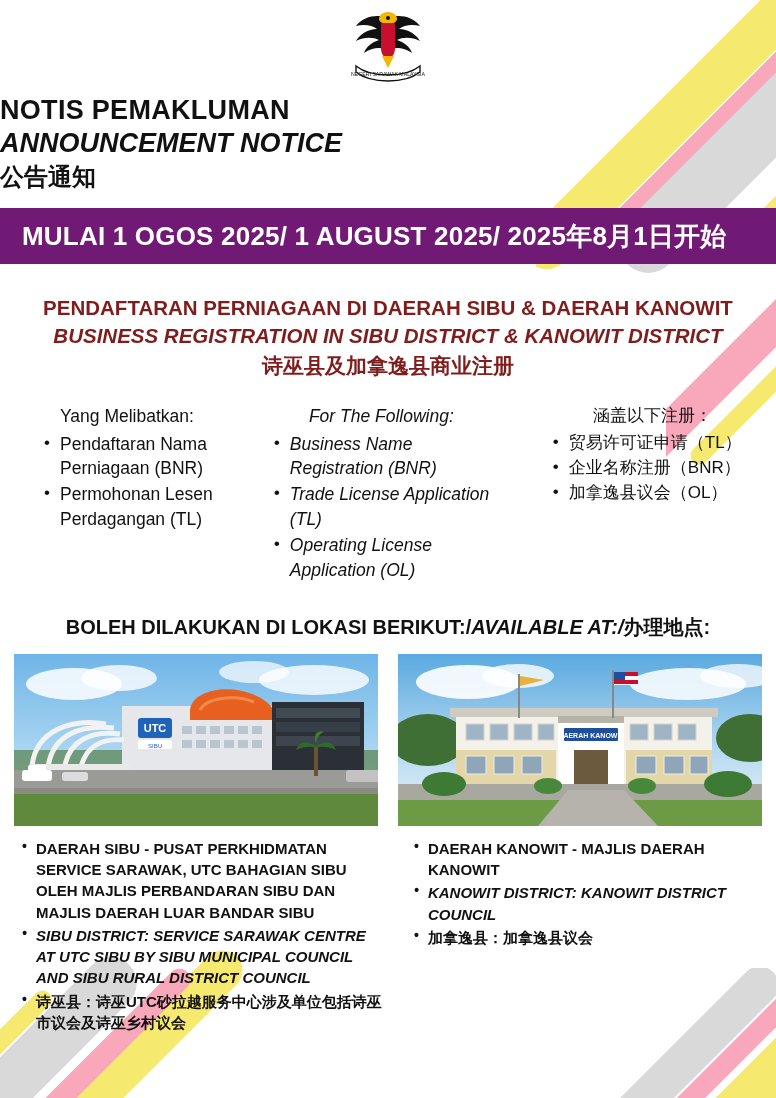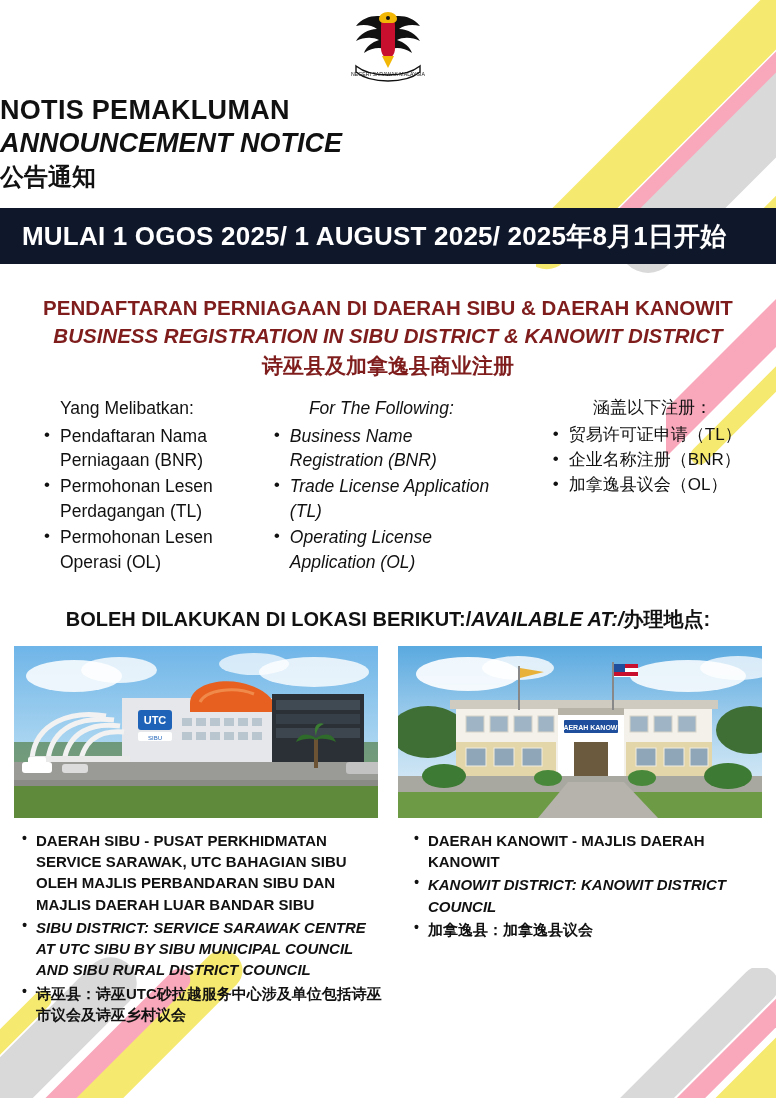--- a/index.html
+++ b/index.html
@@ -84,21 +84,21 @@
     font-weight: bold;
     line-height: 1.3;
     margin-top: 1px;
   }
 
   
   .date-bar {
     position: relative;
     z-index: 3;
     margin-top: 16px;
-    background: #0f172a;
+    background: #701a75;
     color: #ffffff;
     height: 56px;
     display: flex;
     align-items: center;
     padding-left: 22px;
     width: 100%;
   }
   .date-bar span {
     font-size: 26px;
     font-weight: bold;
@@ -117,21 +117,21 @@
   }
   .r-ms { font-size: 20.5px; font-weight: bold; line-height: 1.35; }
   .r-en { font-size: 20.5px; font-weight: bold; font-style: italic; line-height: 1.35; }
   .r-zh { font-size: 21px; font-weight: bold; line-height: 1.45; margin-top: 2px; }
 
   
   .cols {
     position: relative;
     z-index: 3;
     display: flex;
-    margin-top: 15px;
+    margin-top: 23px;
     padding: 0 14px 0 34px;
     gap: 44px;
   }
   .col { }
   .col-ms { width: 212px; }
   .col-en { width: 268px; }
   .col-zh { width: 250px; }
 
   .col-head {
     text-align: center;
@@ -285,21 +285,20 @@
     <div class="r-zh">诗巫县及加拿逸县商业注册</div>
   </div>
 
   <div class="cols">
 
     <div class="col col-ms">
       <div class="col-head">Yang Melibatkan:</div>
       <ul class="items">
         <li>Pendaftaran Nama Perniagaan (BNR)</li>
         <li>Permohonan Lesen Perdagangan (TL)</li>
-        <li>Permohonan Lesen Operasi (OL)</li>
       </ul>
     </div>
 
     <div class="col col-en">
       <div class="col-head italic">For The Following:</div>
       <ul class="items">
         <li>Business Name Registration (BNR)</li>
         <li>Trade License Application (TL)</li>
         <li>Operating License Application (OL)</li>
       </ul>

